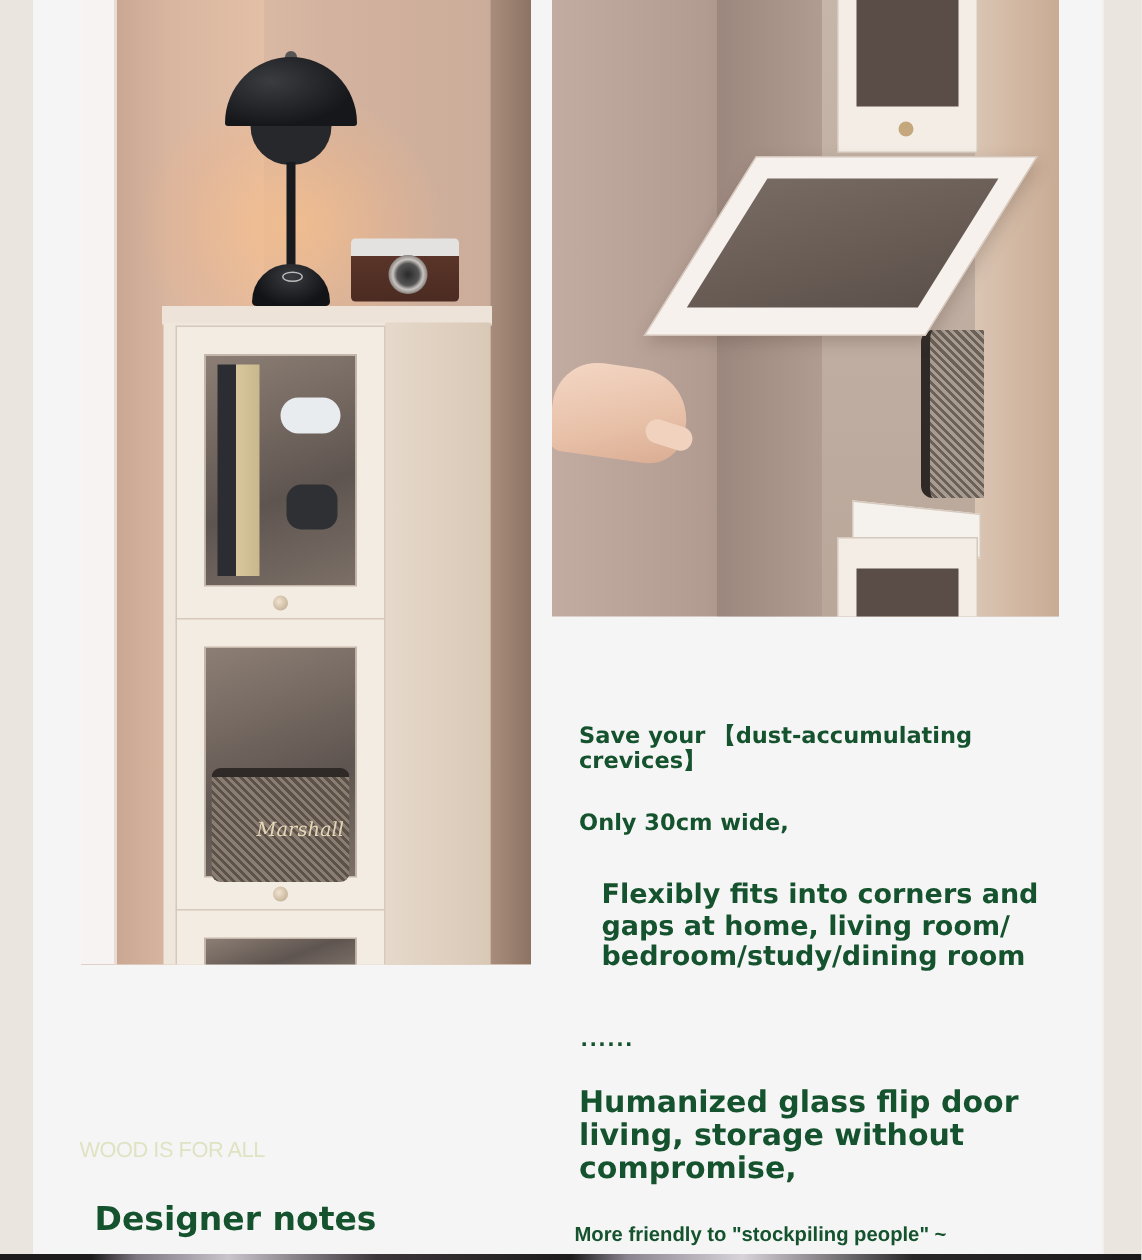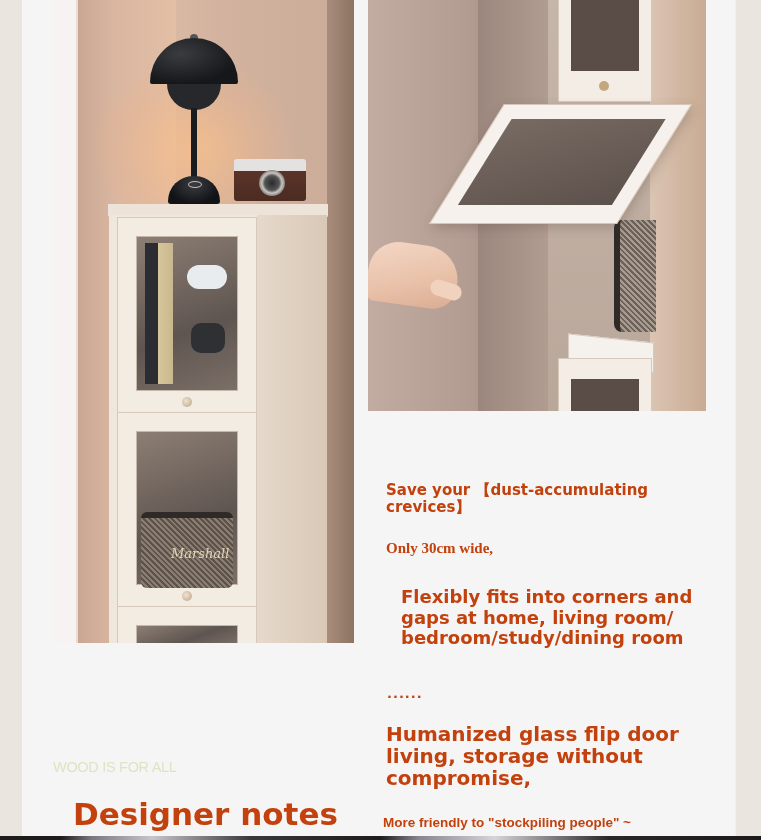--- a/index.html
+++ b/index.html
@@ -70,29 +70,29 @@
   .pr-speaker { position: absolute; left: 246px; top: 220px; width: 36px; height: 112px; border-radius: 8px 0 0 8px;
     background: repeating-linear-gradient(45deg, #a89c90 0 2px, #6b6158 2px 4px); border-left: 6px solid #2f2a27; }
   .pr-shelf { position: absolute; left: 200px; top: 338px; width: 84px; height: 28px; background: #f5f1ec; border: 1px solid #d6c9bd; transform: skewY(6deg); }
   .pr-low-door { position: absolute; left: 190px; top: 358px; width: 92px; height: 60px; background: #f3ede6; border: 1px solid #d5c8bc; }
   .pr-low-door .glass { position: absolute; left: 12px; top: 20px; right: 12px; bottom: 0; background: #5a4d47; }
   .pr-hand { position: absolute; left: 0; top: 244px; width: 90px; height: 62px; border-radius: 30px 34px 24px 10px;
     background: linear-gradient(160deg, #f4d8c6 0%, #e8c0a8 60%, #d8ab90 100%); transform: rotate(8deg); }
   .pr-finger { position: absolute; left: 62px; top: 282px; width: 32px; height: 16px; border-radius: 8px; background: #f0d2bf; transform: rotate(18deg); }
 
   
-  .txt { position: absolute; color: #c2410c; font-weight: bold; margin: 0; }
+  .txt { position: absolute; color: #14532d; font-weight: bold; margin: 0; }
   .t-save { left: 386px; top: 482px; width: 320px; font-size: 15px; line-height: 17px; }
-  .t-only { left: 386px; top: 539px; font-size: 15px; line-height: 18px; font-family: Liberation Serif, serif; }
+  .t-only { left: 386px; top: 539px; font-size: 15px; line-height: 18px; }
   .t-flex { left: 401px; top: 587px; width: 320px; font-size: 18px; line-height: 20.5px; }
   .t-dots { left: 387px; top: 686px; font-size: 13px; letter-spacing: 1px; font-weight: bold; }
   .t-human { left: 386px; top: 723px; width: 300px; font-size: 20px; line-height: 22px; }
   .t-more { left: 383px; top: 815px; font-size: 13.5px; line-height: 16px; font-family: "Liberation Sans", sans-serif; }
   .t-wood { left: 53px; top: 759px; font-size: 14.5px; color: #dfe3c2; font-weight: normal; letter-spacing: -0.3px; font-family: "Liberation Sans", sans-serif; }
-  .t-designer { left: 73px; top: 800px; font-size: 31px; line-height: 28px; }
+  .t-designer { left: 63px; top: 800px; font-size: 22px; line-height: 28px; }
 </style>
 </head>
 <body>
 
 <div class="outer-left"></div>
 <div class="outer-right"></div>
 
 <div class="panel"></div>
 
 <div class="photo-left">

